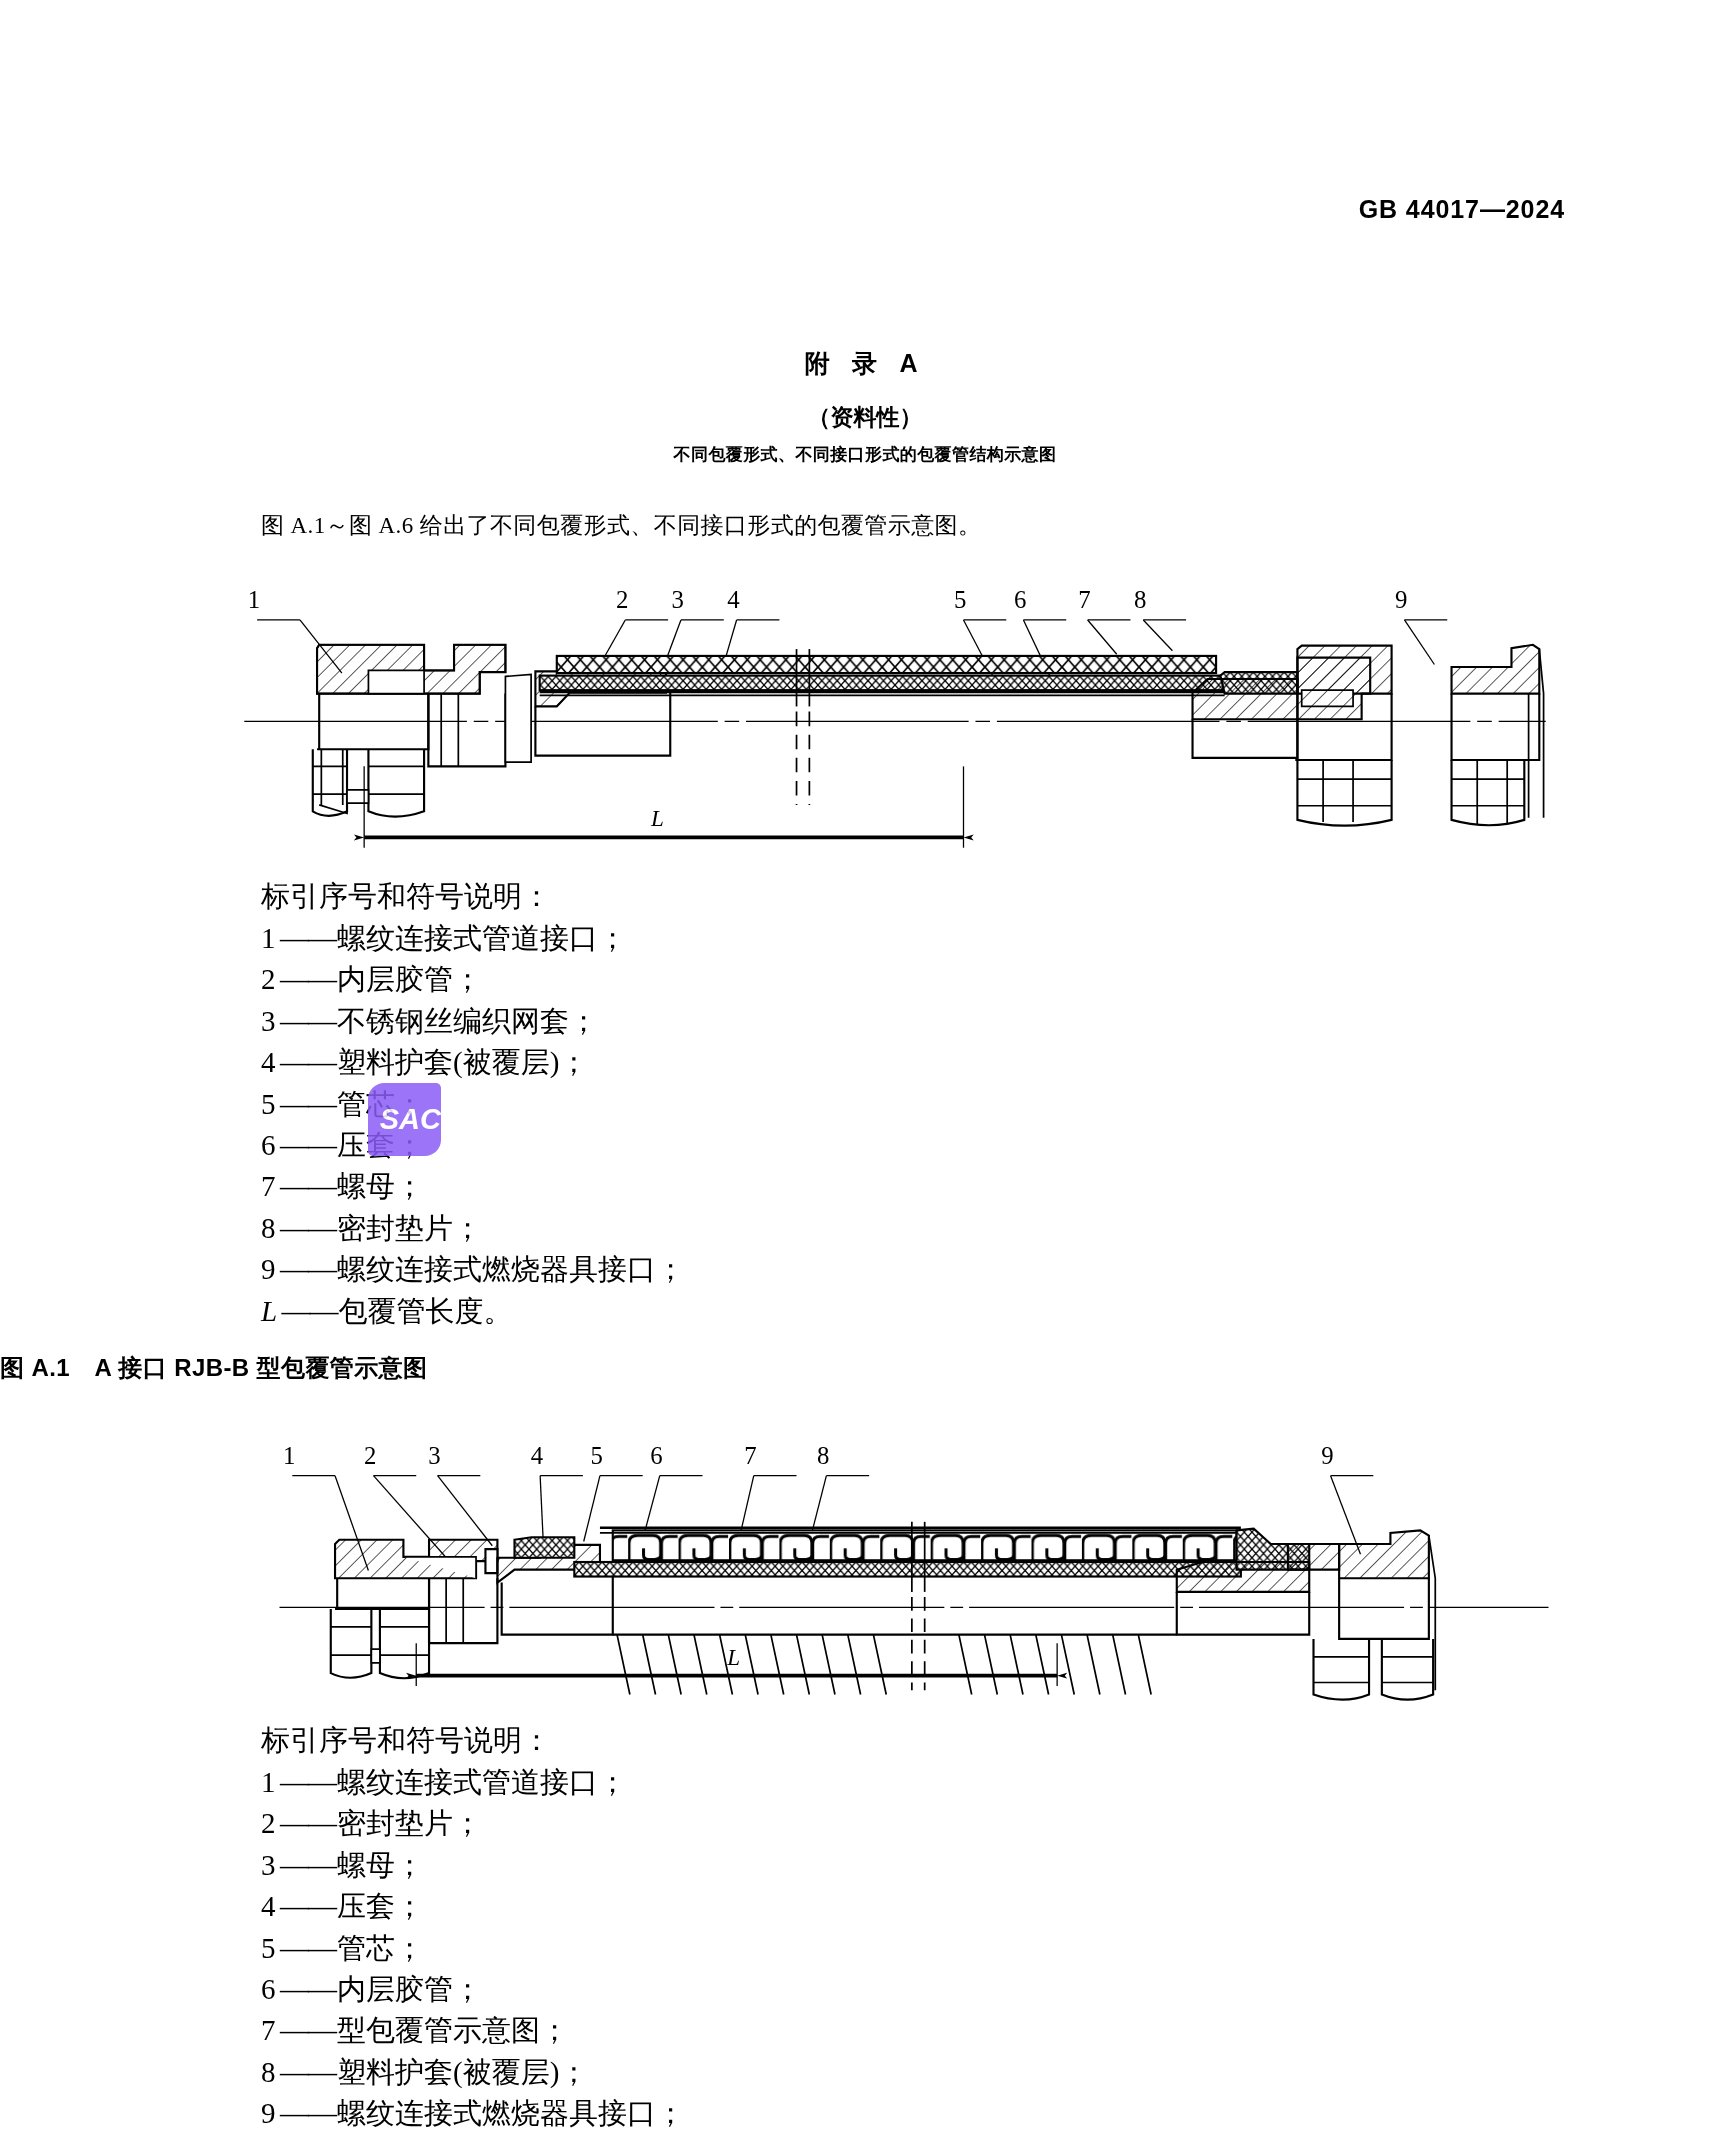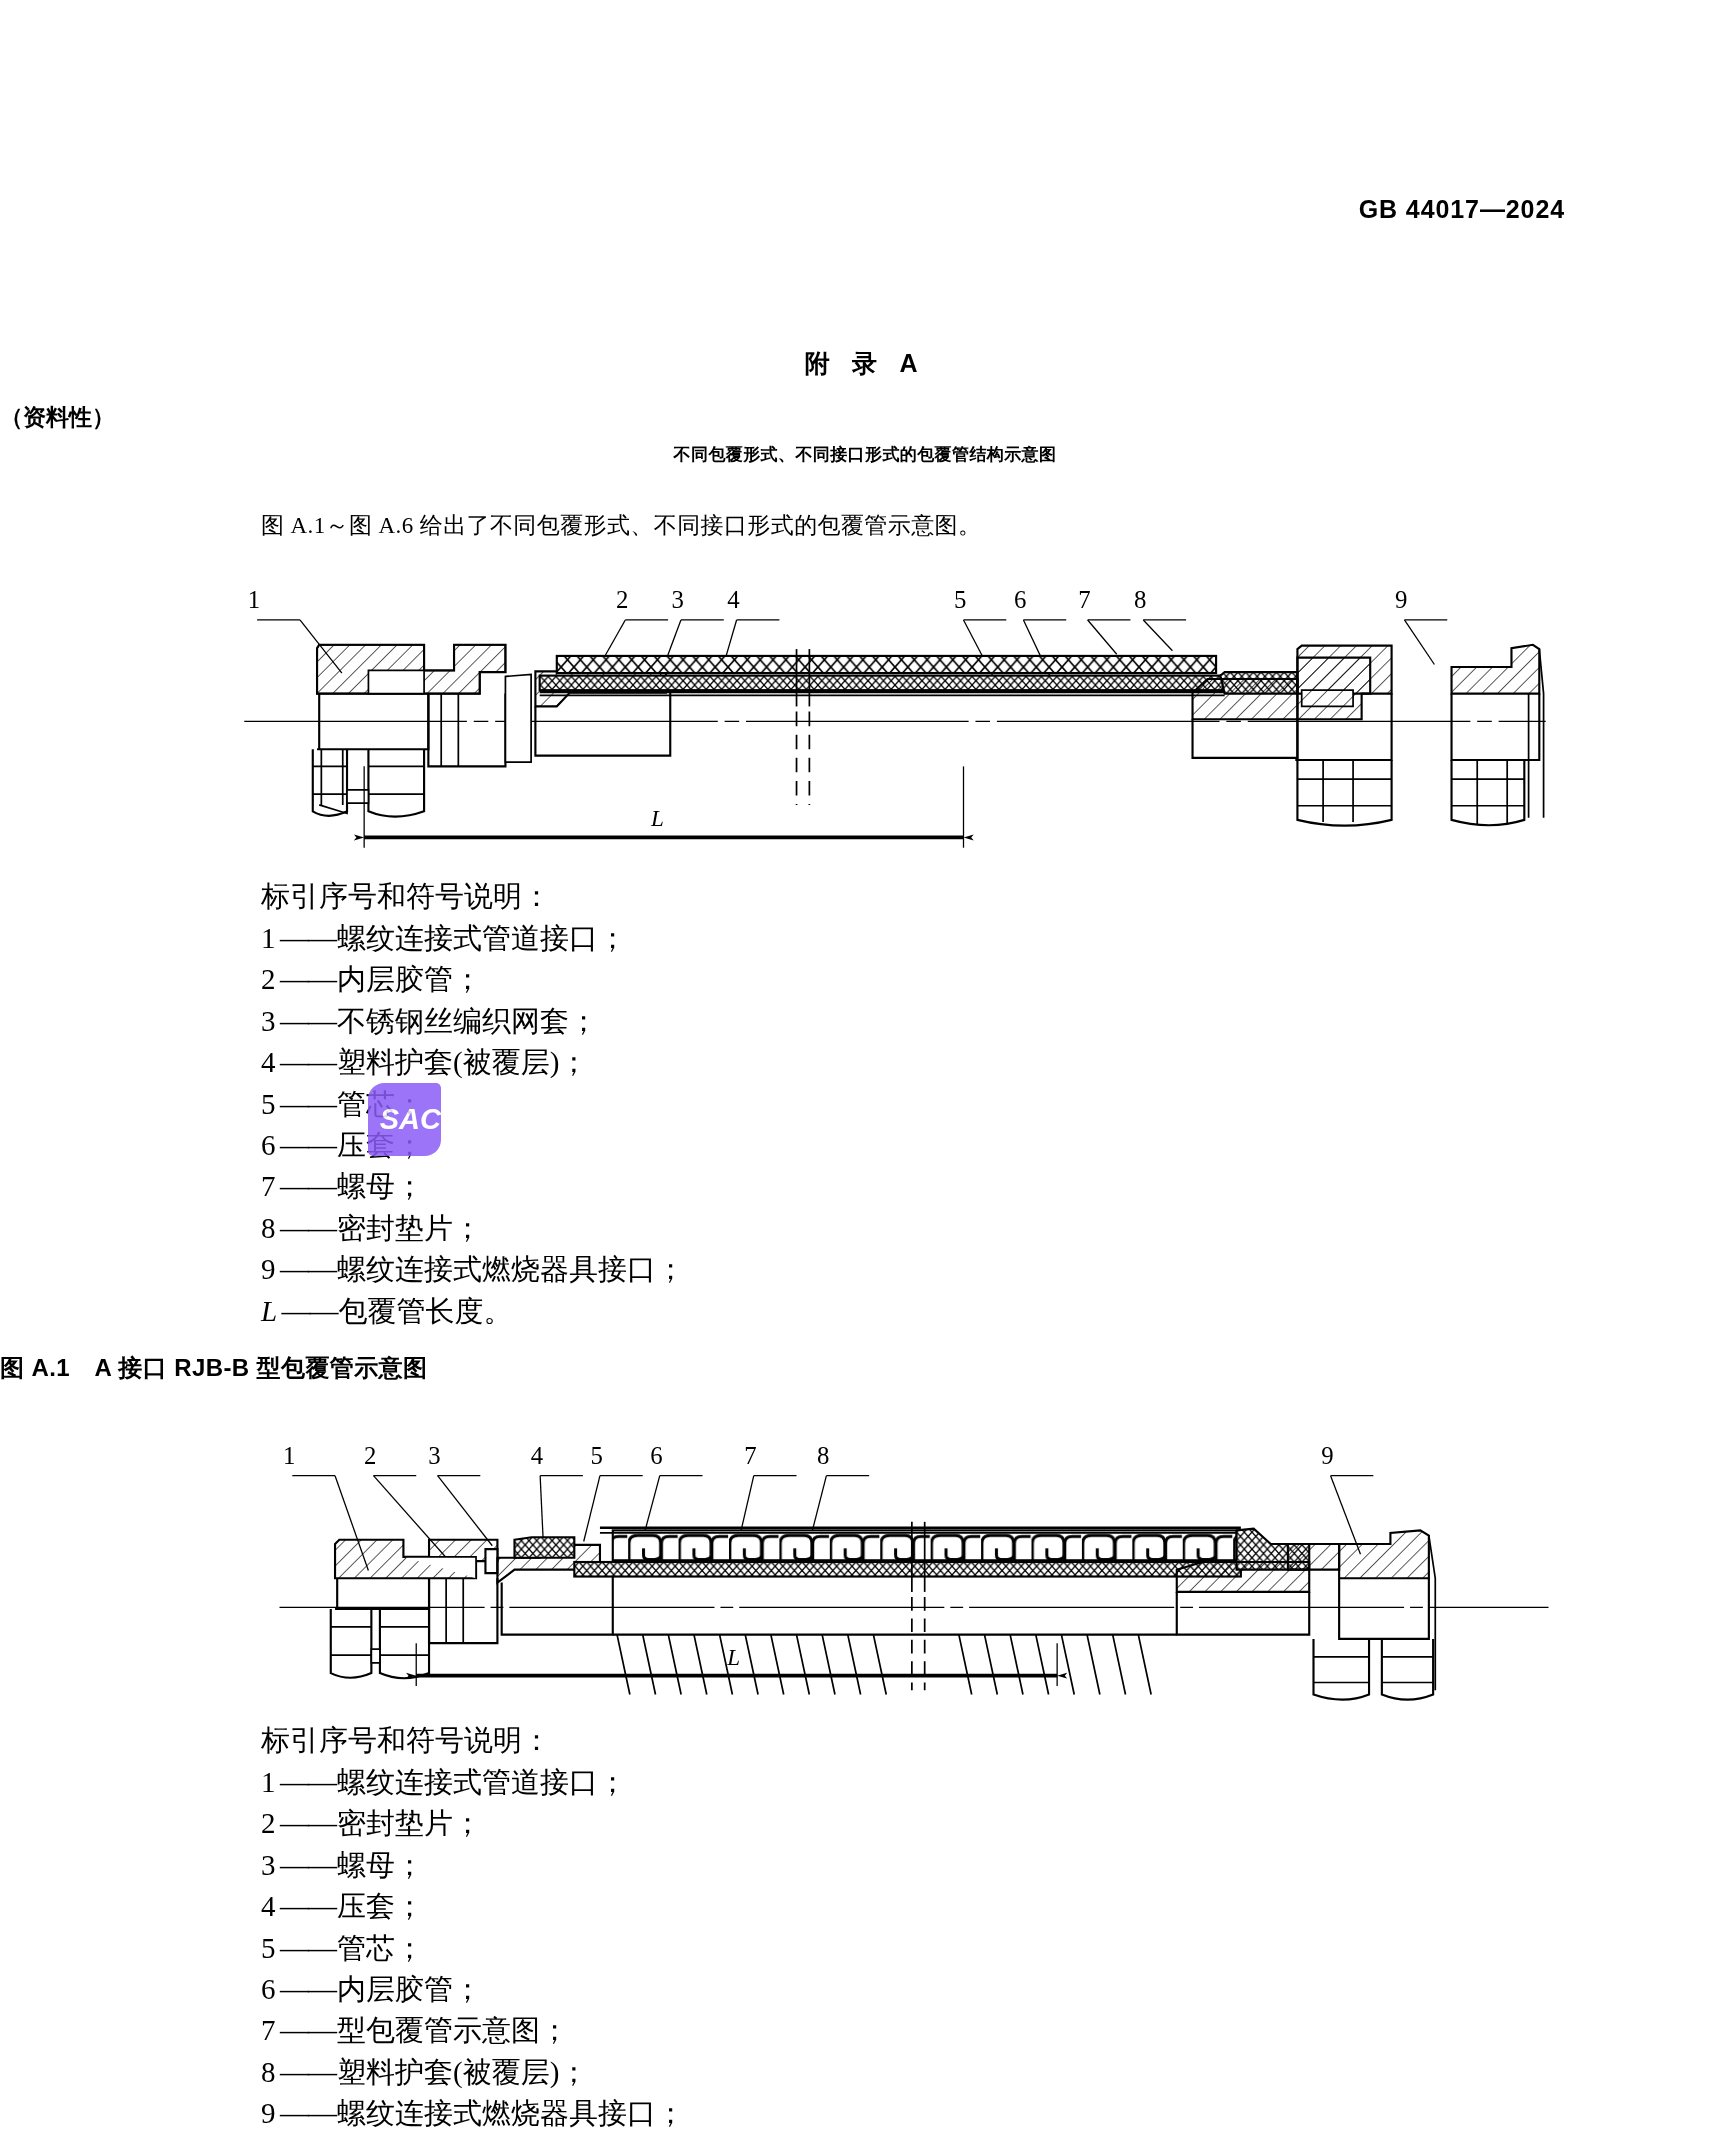--- a/index.html
+++ b/index.html
@@ -43,20 +43,21 @@
     font-family: "Liberation Sans", sans-serif;
     font-weight: bold;
     font-size: 25px;
     letter-spacing: 7.7px;
   }
   .annex-kind {
     position: absolute;
     left: 0;
     right: 0;
     top: 402px;
+    text-align: center;
     font-family: "Liberation Sans", sans-serif;
     font-weight: bold;
     font-size: 23px;
   }
   .annex-title {
     position: absolute;
     left: 0;
     right: 0;
     top: 443px;
     text-align: center;

